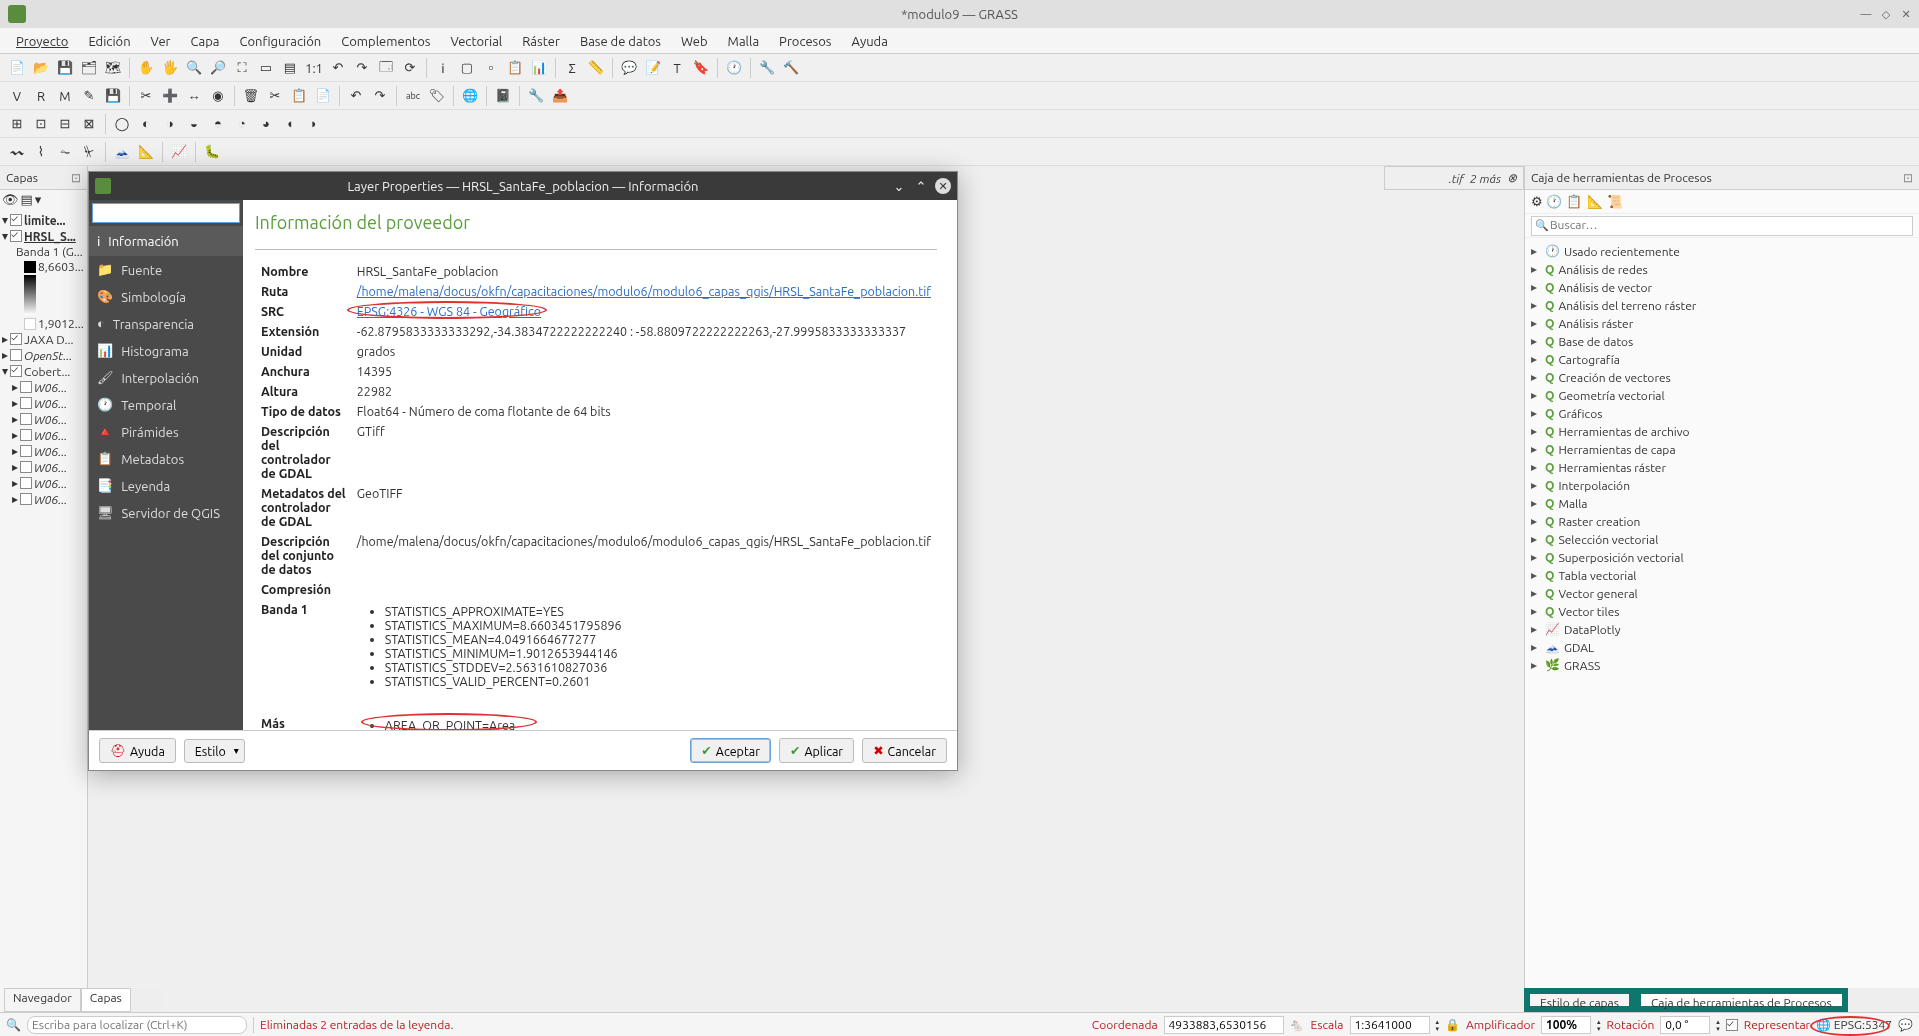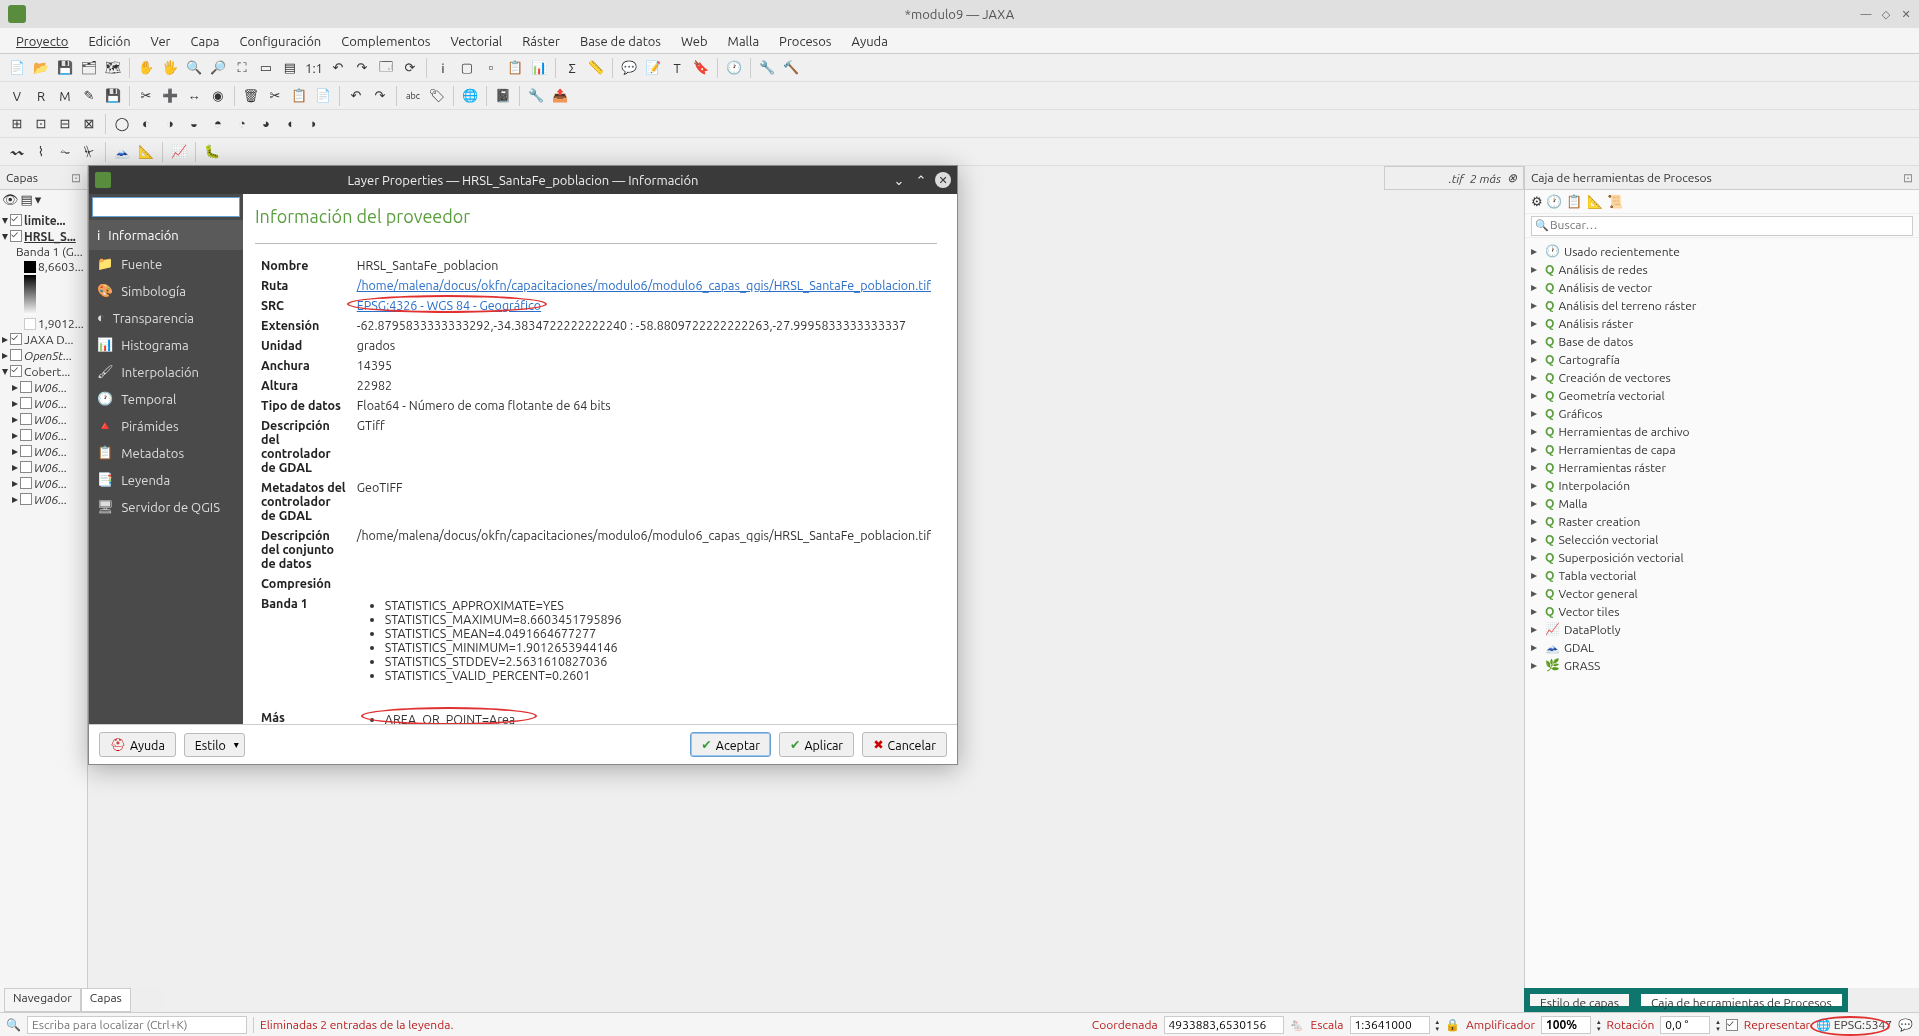--- a/index.html
+++ b/index.html
@@ -45,29 +45,29 @@
 .bottom-tabs { position:absolute; bottom:24px; left:0; width:88px; height:24px; background:#eee; display:flex; }
 .bottom-tabs .tab { padding:2px 8px; border:1px solid #ccc; background:#f5f5f5; font-size:12px; }
 .bottom-tabs .tab.active { background:#fff; }
 
 .right-tabs { position:absolute; bottom:24px; right:0; width:395px; height:24px; background:#eee; display:flex; }
 .right-tabs .tab { padding:2px 10px; border:6px solid #0f766e; background:#f5f5f5; font-size:12px; }
 .right-tabs .tab.active { background:#fff; }
 
 
 .statusbar { position:absolute; bottom:0; left:0; right:0; height:24px; background:#f5f5f5; border-top:1px solid #ccc; display:flex; align-items:center; font-size:12px; padding:0 6px; gap:6px; }
-.statusbar .locate { position:relative; }
+.statusbar .locate { position:relative;border-radius:8px; }
 .statusbar input { height:18px; border:1px solid #ccc; padding:0 4px; font-size:12px; background:#fff; }
 .statusbar .sep { width:1px; height:16px; background:#ccc; }
 .statusbar .lbl { color:#b91c1c; white-space:nowrap; }
 .statusbar .spinner { display:inline-flex; flex-direction:column; }
 .statusbar .spinner span { font-size:7px; line-height:7px; cursor:pointer; }
 .statusbar .epsg-badge { position:relative; }
 .statusbar .epsg-circle { position:absolute; border:2px solid #e03030; border-radius:50%; width:80px; height:20px; left:-6px; top:-2px; pointer-events:none;}
-.dialog { position:absolute; left:88px; top:165px; width:870px; height:600px; background:#fff; border:1px solid #888; box-shadow:0 4px 24px rgba(0,0,0,0.3); display:flex; flex-direction:column; z-index:60;justify-content:flex-end;}
+.dialog { position:absolute; left:88px; top:171px; width:870px; height:600px; background:#fff; border:1px solid #888; box-shadow:0 4px 24px rgba(0,0,0,0.3); display:flex; flex-direction:column; z-index:60;justify-content:flex-end;}
 .dialog-title { height:28px; background:#3a3a3a; color:#eee; display:flex; align-items:center; justify-content:center; position:relative; font-size:13px; }
 .dialog-title .q-icon { position:absolute; left:6px; width:16px; height:16px; background:#5a8c3e; border-radius:2px; }
 .dialog-title .win { position:absolute; right:6px; display:flex; gap:6px; }
 .dialog-title .win span { width:16px; height:16px; line-height:16px; text-align:center; cursor:pointer;}
 .dialog-title .win .close { background:#ddd; color:#333; border-radius:50%; font-size:11px; }
 
 .dialog-body { flex:1; display:flex; overflow:hidden; }
 .dialog-sidebar { width:154px; background:#4a4a4a; display:flex; flex-direction:column; }
 .dialog-sidebar .search { height:26px; padding:3px; }
 .dialog-sidebar .search input { width:100%; height:20px; border:1px solid #6aa0d8; background:#fff; padding:0 4px; }
@@ -97,21 +97,21 @@
 .canvas-header { position:absolute; top:0; right:0; height:24px; width:140px; }
 .checkbox { width:12px; height:12px; border:1px solid #888; display:inline-block; background:#fff; position:relative;}
 .checkbox.checked::after { content:"✓"; position:absolute; font-size:10px; top:-2px; left:0; }
 
 </style>
 </head>
 <body>
 
 <div class="titlebar">
   <span class="q-icon"></span>
-  <span class="title">*modulo9 — JAXA</span>
+  <span class="title">*modulo9 — GRASS</span>
   <div class="win-controls">
     <span>—</span>
     <span>◇</span>
     <span>✕</span>
   </div>
 </div>
 
 <div class="menubar">
   <span class="menu"><span class="ul">Proyecto</span></span>
   <span class="menu">Edición</span>

